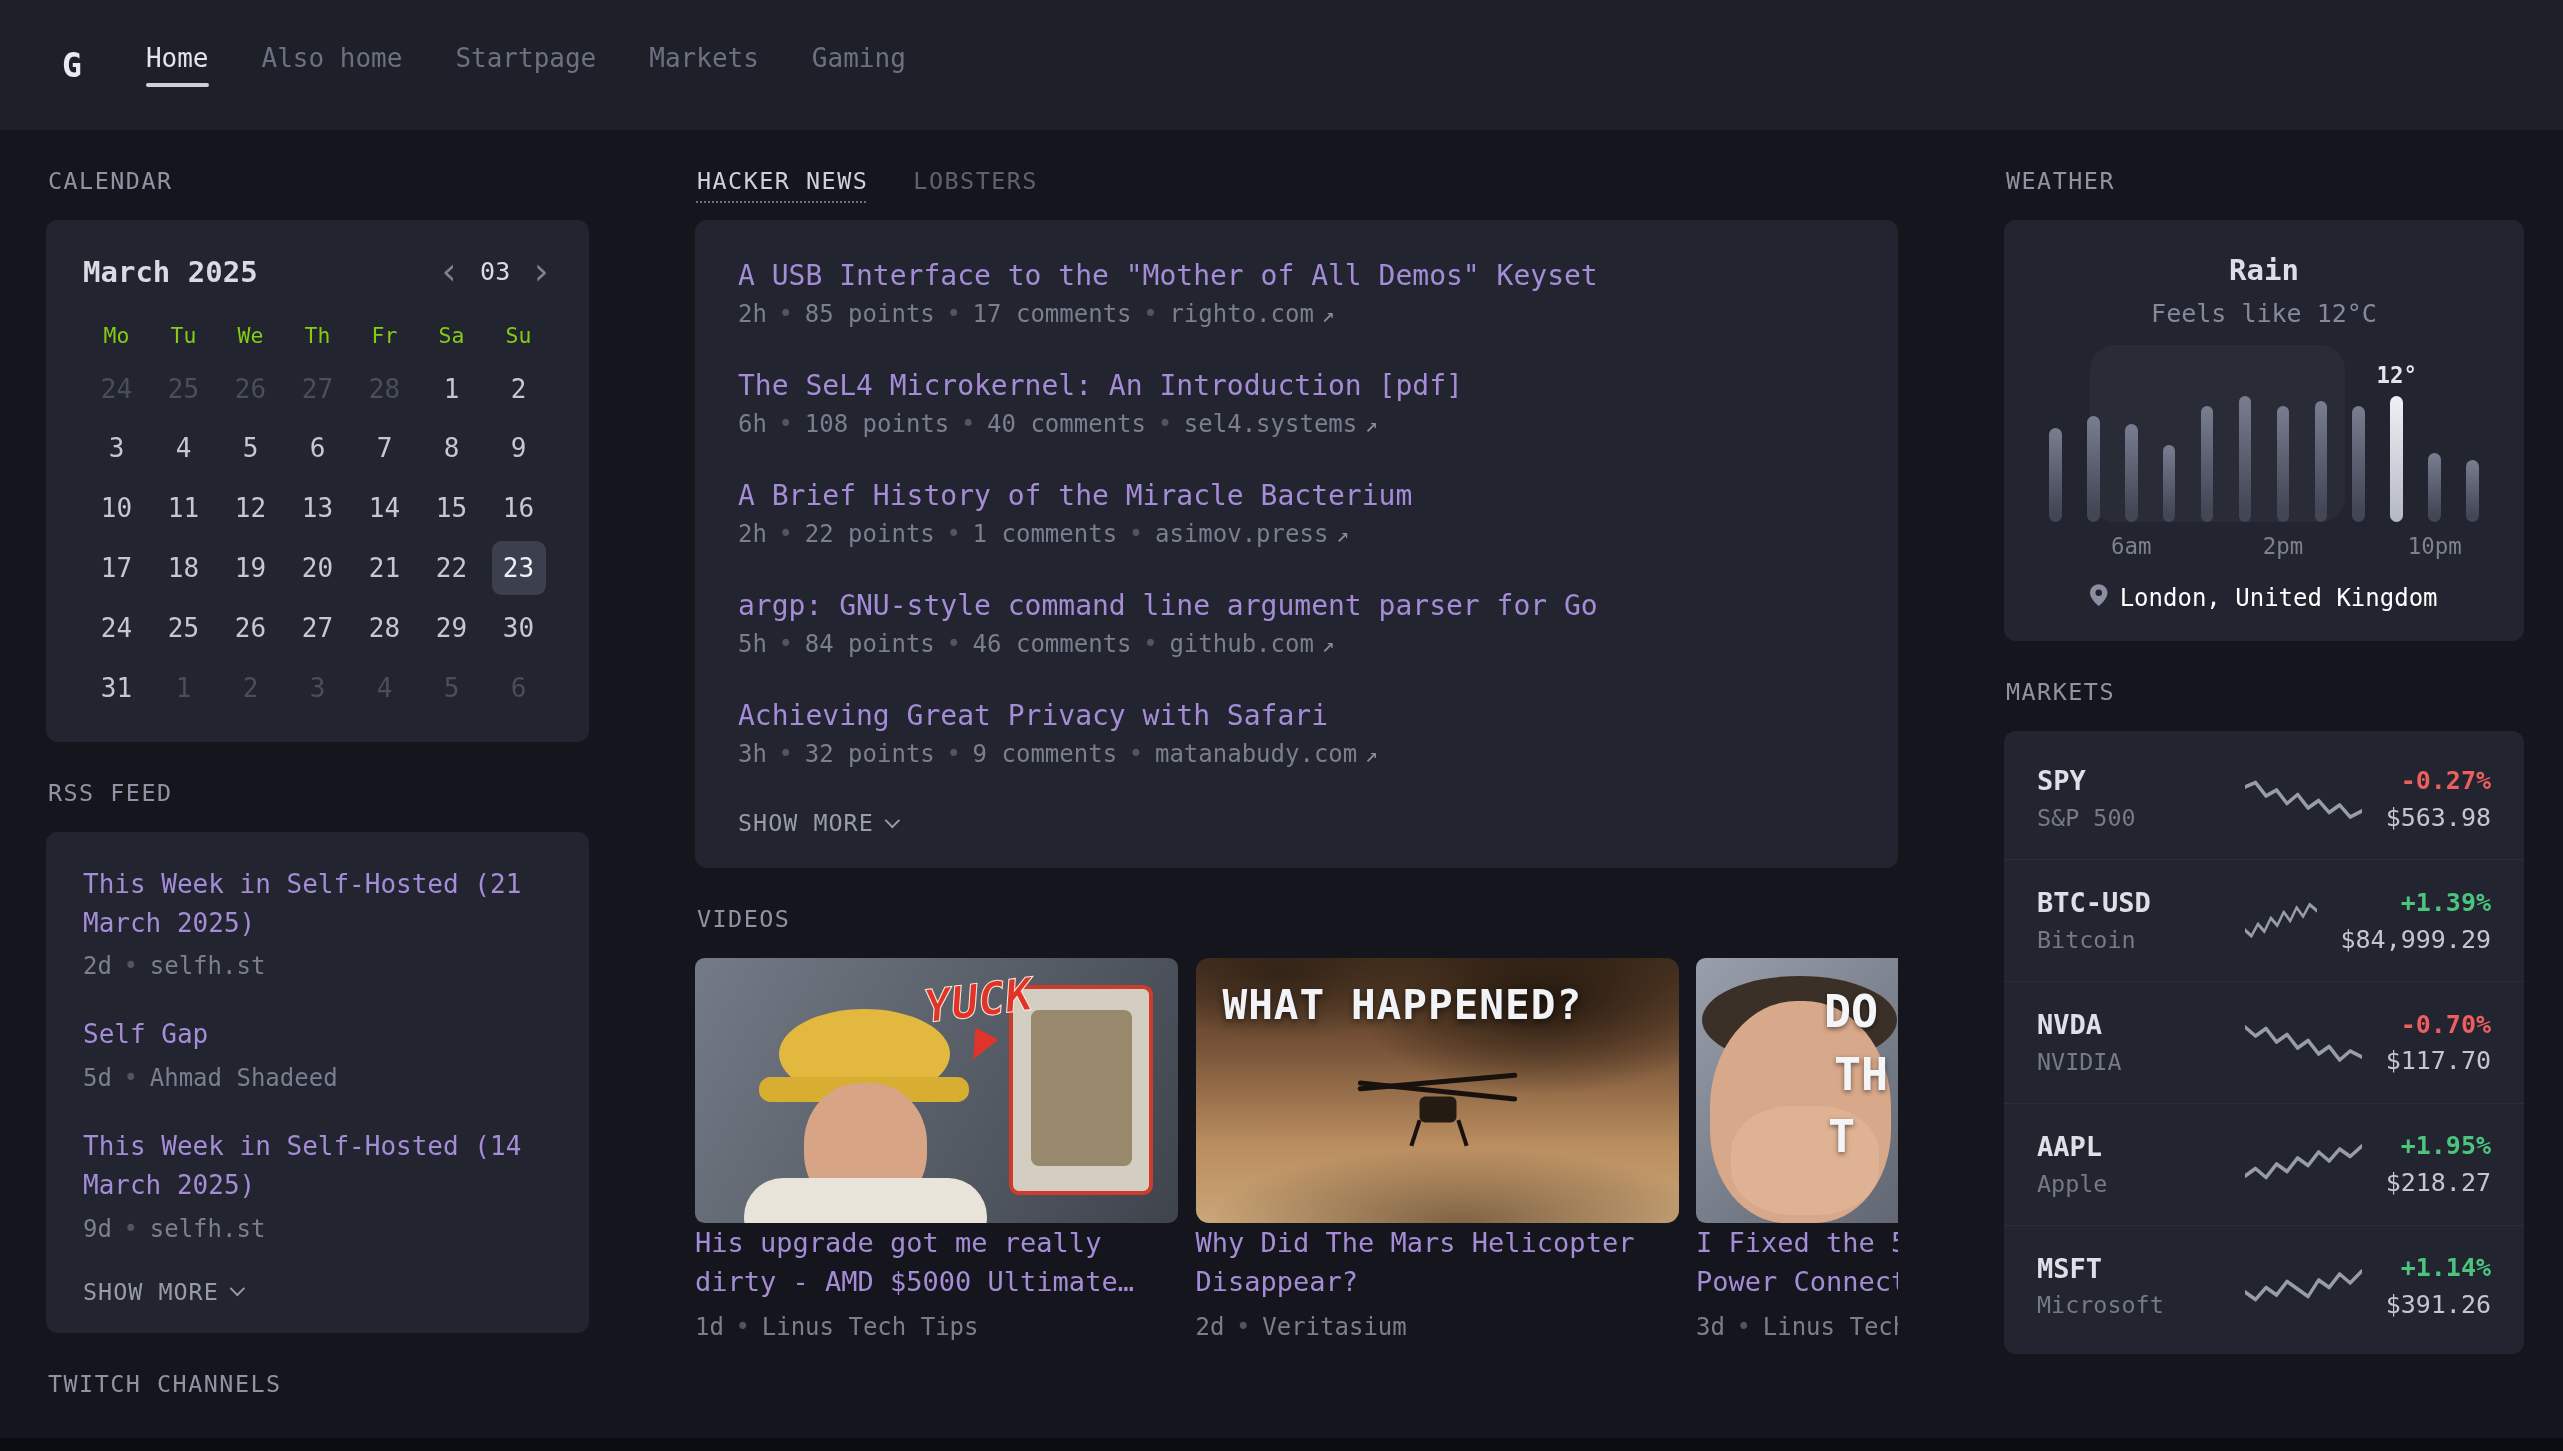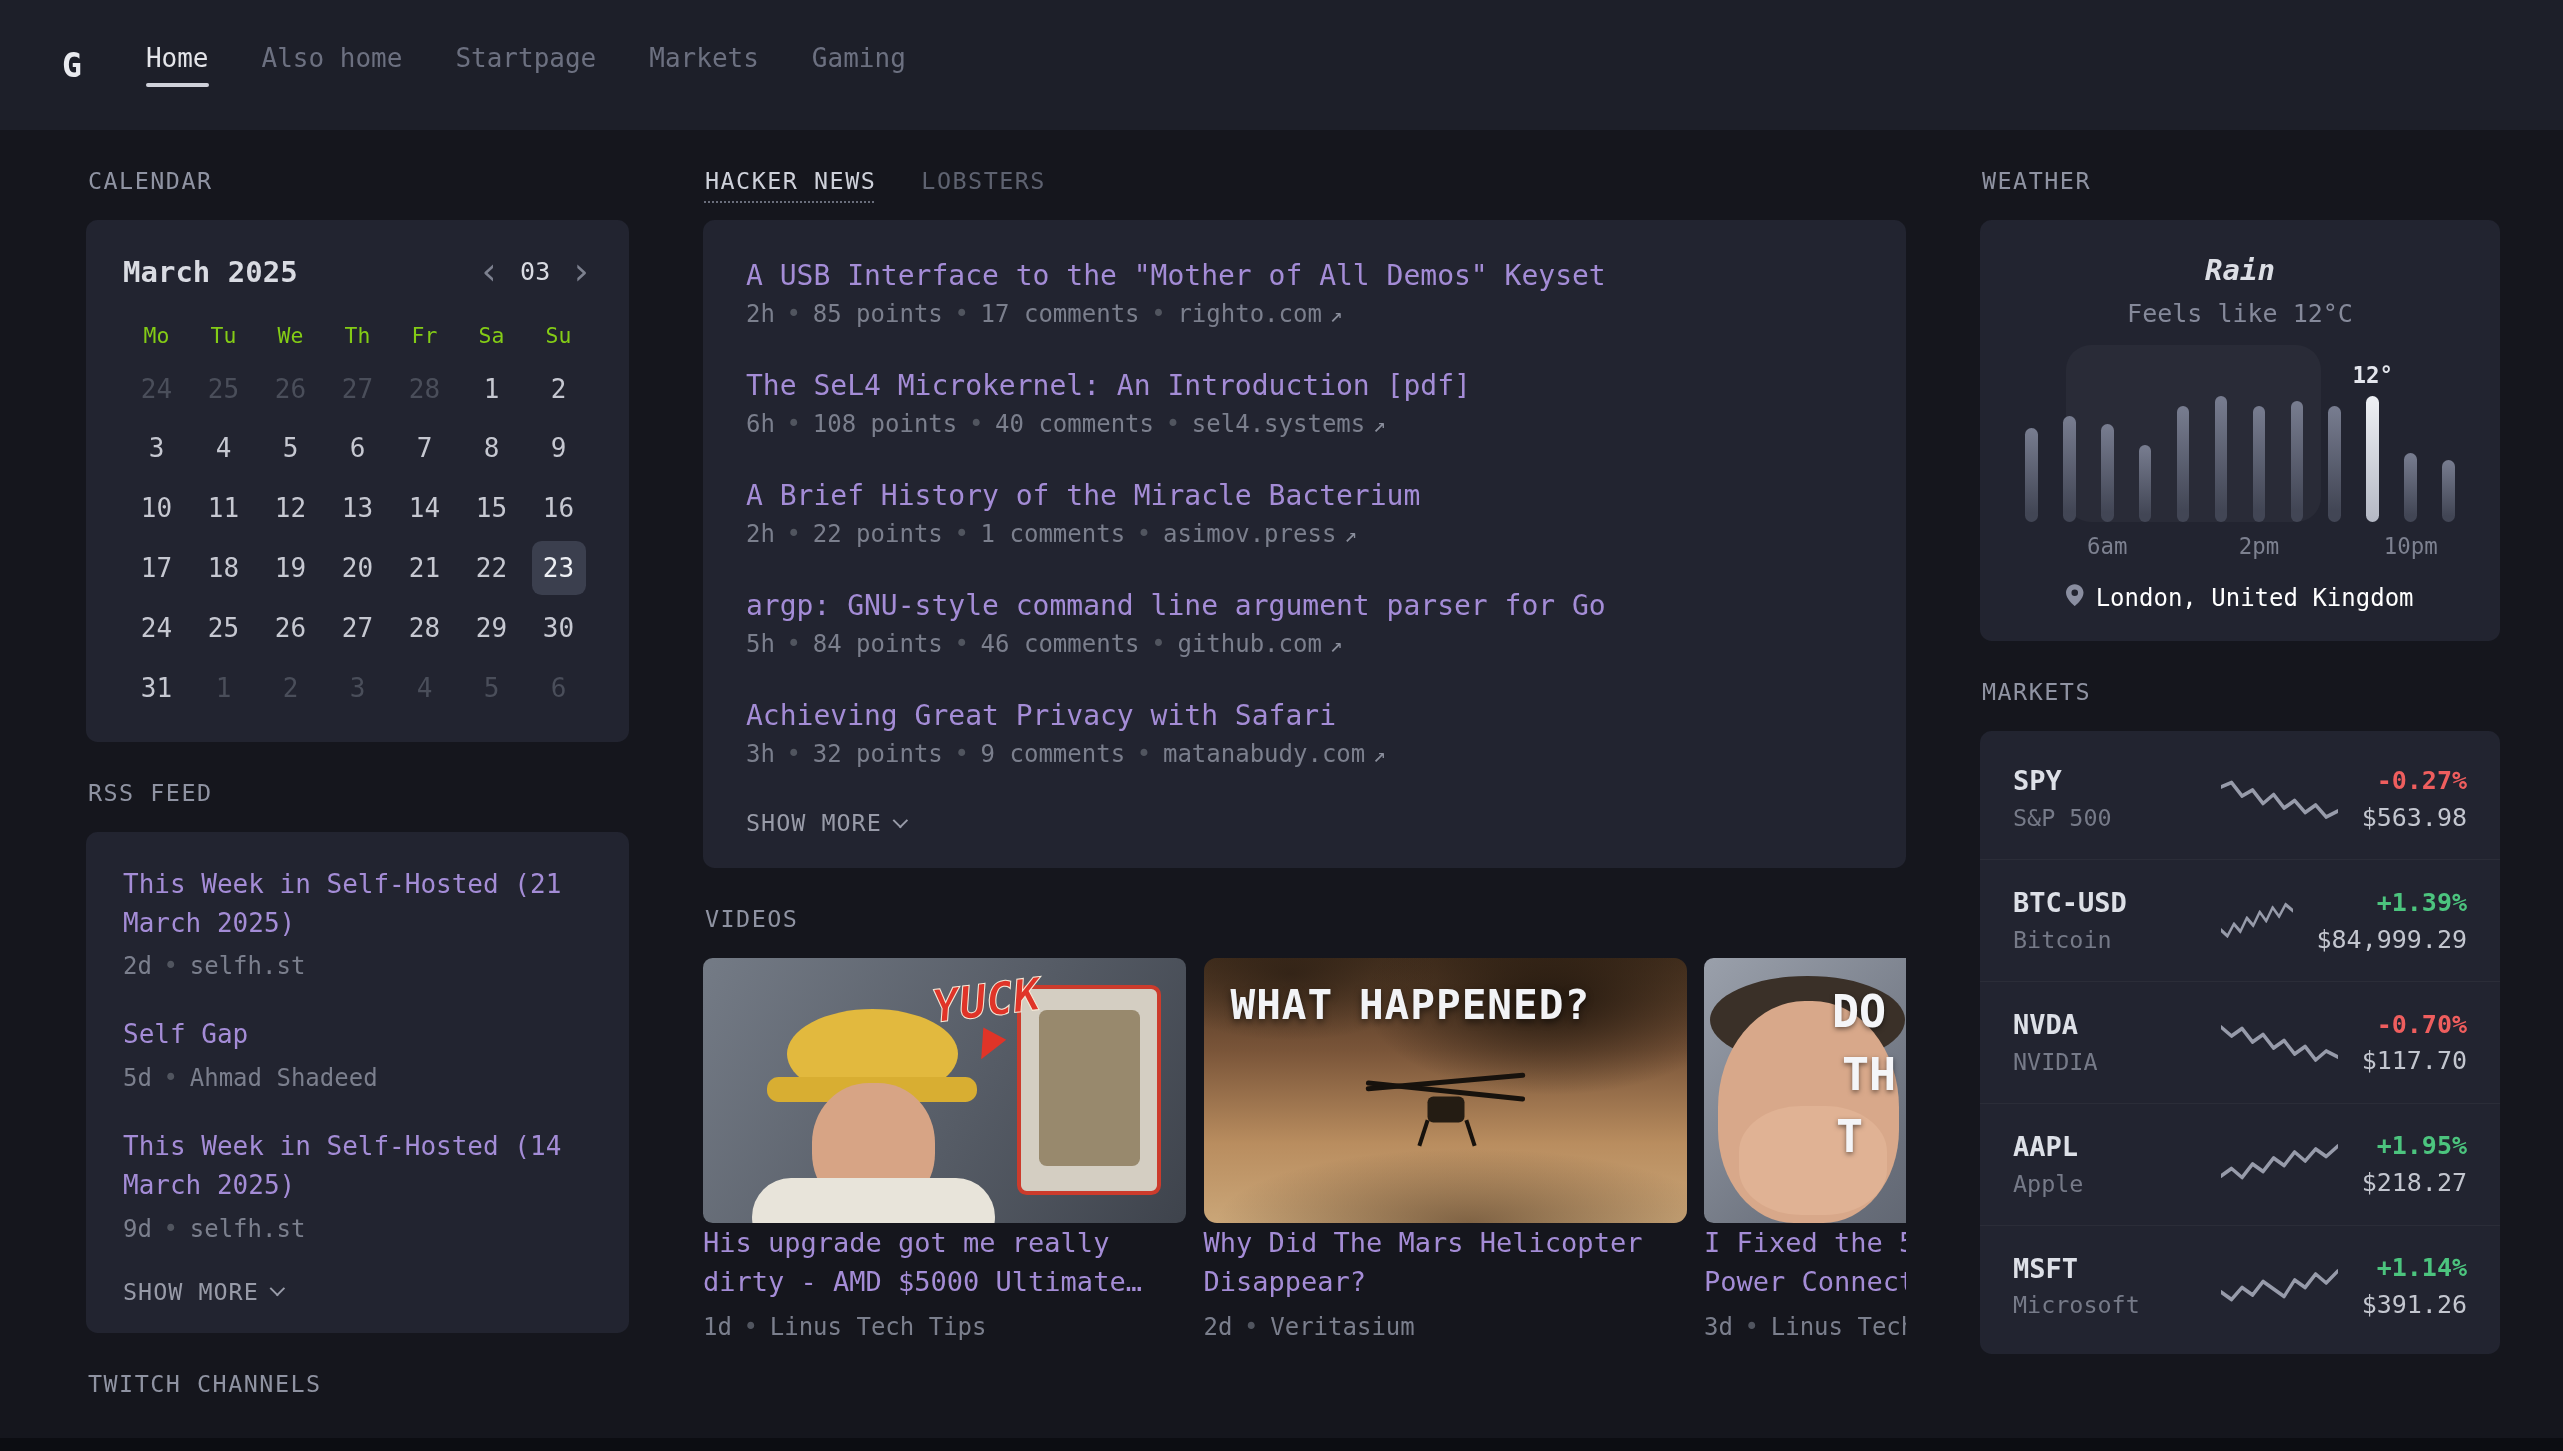--- a/index.html
+++ b/index.html
@@ -19,21 +19,21 @@
   
   .nav{height:130px;background:var(--nav);display:flex;align-items:center;padding:0 62px;}
   .logo{font-size:33px;font-weight:700;color:#e9eaef;margin-right:64px;cursor:pointer;}
   .nav-items{display:flex;align-items:center;gap:53px;}
   .nav-item{font-size:26px;color:#6c7080;display:inline-block;text-align:center;}
   .nav-item::after{content:"";display:block;height:3.9px;margin-top:9.7px;border-radius:1.9px;background:transparent;}
   .nav-item.active{color:#e4e5ea;}
   .nav-item.active::after{background:#cfd1da;}
 
   
-  .grid{display:grid;grid-template-columns:543px 1203px 520px;column-gap:74px;padding:0 86px;align-items:start;}
+  .grid{display:grid;grid-template-columns:543px 1203px 520px;column-gap:106px;padding:0 46px;align-items:start;}
   .section-label{font-size:23.4px;letter-spacing:1.5px;color:#8f93a2;margin:37px 0 25px 1.9px;}
   .widget-tabs{display:flex;gap:45px;margin:37px 0 25px 1.9px;}
   .wtab{font-size:23.4px;letter-spacing:1.5px;color:#5e6270;}
   .wtab.active{color:#ced1da;text-decoration:underline dotted #6a6e7b 1.9px;text-underline-offset:11.7px;}
   .card{background:var(--surface);border-radius:11.7px;}
 
   
   .cal-card{padding:33px 37px 27px;}
   .cal-header{display:flex;align-items:center;justify-content:space-between;}
   .cal-title{font-size:29px;font-weight:700;color:#d9dbe2;}
@@ -105,21 +105,21 @@
   
   .t3{background:linear-gradient(135deg,#9aa0ab 0%,#6a707c 50%,#494e59 100%);}
   .t3-hair{position:absolute;left:5.8px;top:17.5px;width:195px;height:88px;background:#3a3028;border-radius:50%;}
   .t3-face{position:absolute;left:13.6px;top:43px;width:181px;height:222px;background:#d8a88a;border-radius:48% 48% 42% 42%;}
   .t3-hand{position:absolute;left:35px;top:148px;width:148px;height:109px;background:#e0b294;border-radius:42%;}
   .t3-line{position:absolute;font-size:45px;font-weight:700;color:#f4f5f8;text-shadow:0 1.9px 5.8px rgba(0,0,0,.5);}
   .t3-line.a{left:128px;top:27px;} .t3-line.b{left:138px;top:90px;} .t3-line.c{left:132px;top:152px;}
 
   
   .wx-card{padding:33px 29px 29px;text-align:center;}
-  .wx-cond{font-size:29px;font-weight:700;color:#dcdee5;font-style:italic;}
+  .wx-cond{font-size:29px;font-weight:700;color:#dcdee5;}
   .wx-feels{margin-top:11.7px;font-size:25px;color:#85899a;}
   .wx-chart{position:relative;margin-top:29px;height:200px;padding:0 5.8px;}
   .wx-bars{display:flex;justify-content:space-between;align-items:flex-end;height:165px;position:relative;}
   .wx-glow{position:absolute;left:51px;right:144px;top:-11.7px;bottom:0;background:rgba(255,255,255,.035);border-radius:25px;}
   .wx-slot{position:relative;display:flex;flex-direction:column;align-items:center;justify-content:flex-end;width:33px;height:100%;}
   .wx-temp{font-size:22.4px;font-weight:700;color:#e3e5ec;margin-bottom:7.8px;white-space:nowrap;}
   .wx-bar{width:12.7px;border-radius:6.8px;background:linear-gradient(180deg,#787d90 0%,#424655 90%);}
   .wx-bar.hl{background:linear-gradient(180deg,#eef0f4 0%,#b4b8c4 100%);}
   .wx-time{position:absolute;bottom:-37px;font-size:22.4px;color:#7d8190;white-space:nowrap;}
   .wx-loc{margin-top:27px;display:flex;justify-content:center;align-items:flex-start;gap:11.7px;font-size:24px;color:#ffffff;}

